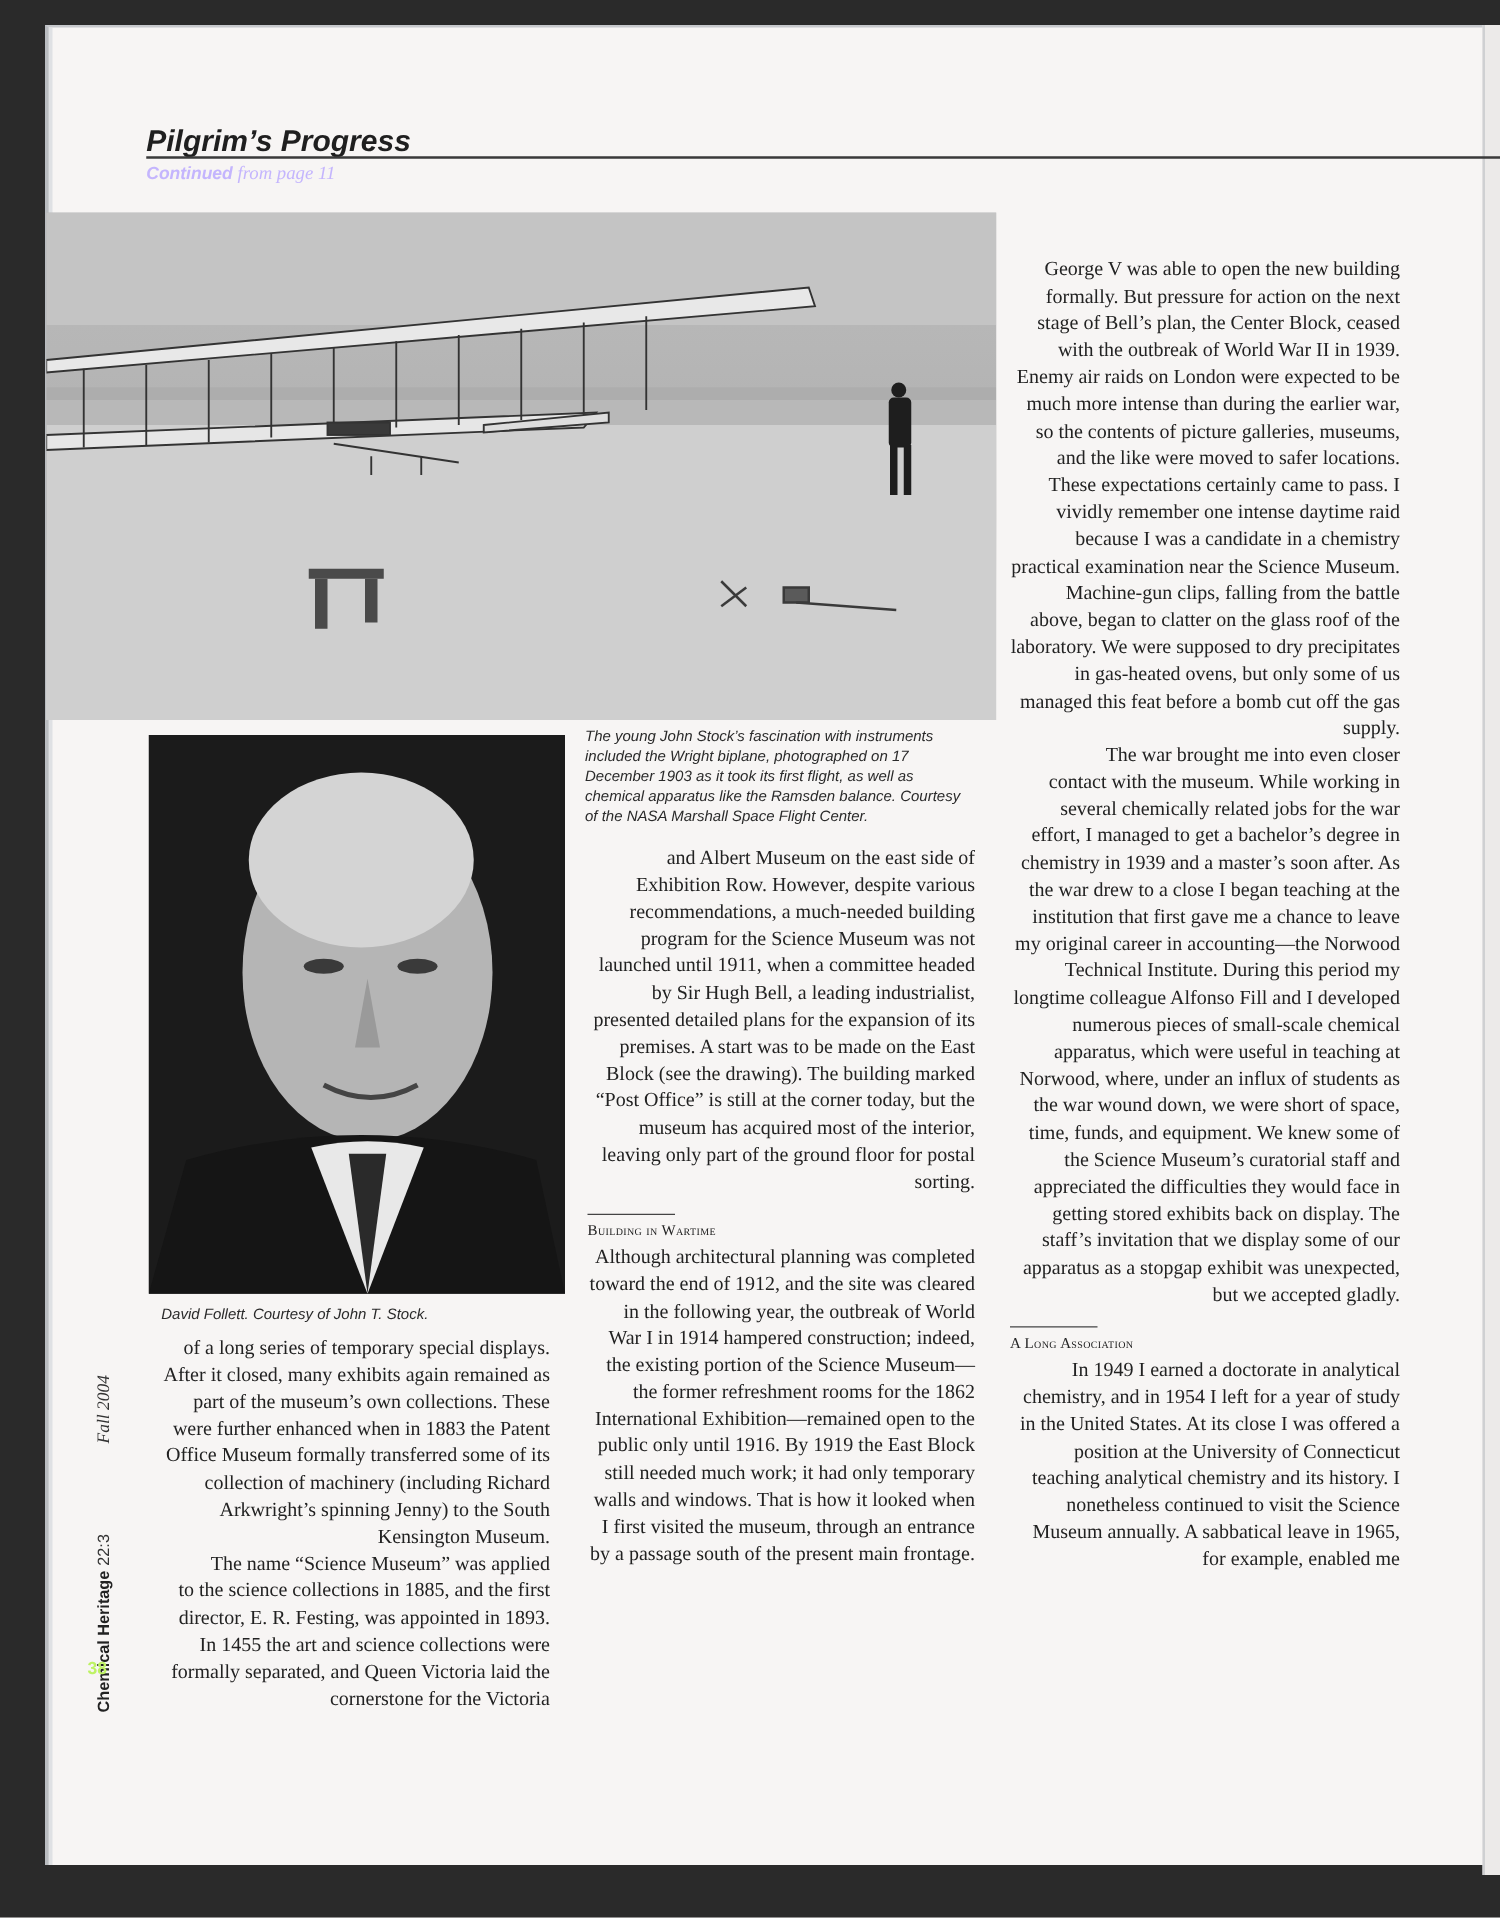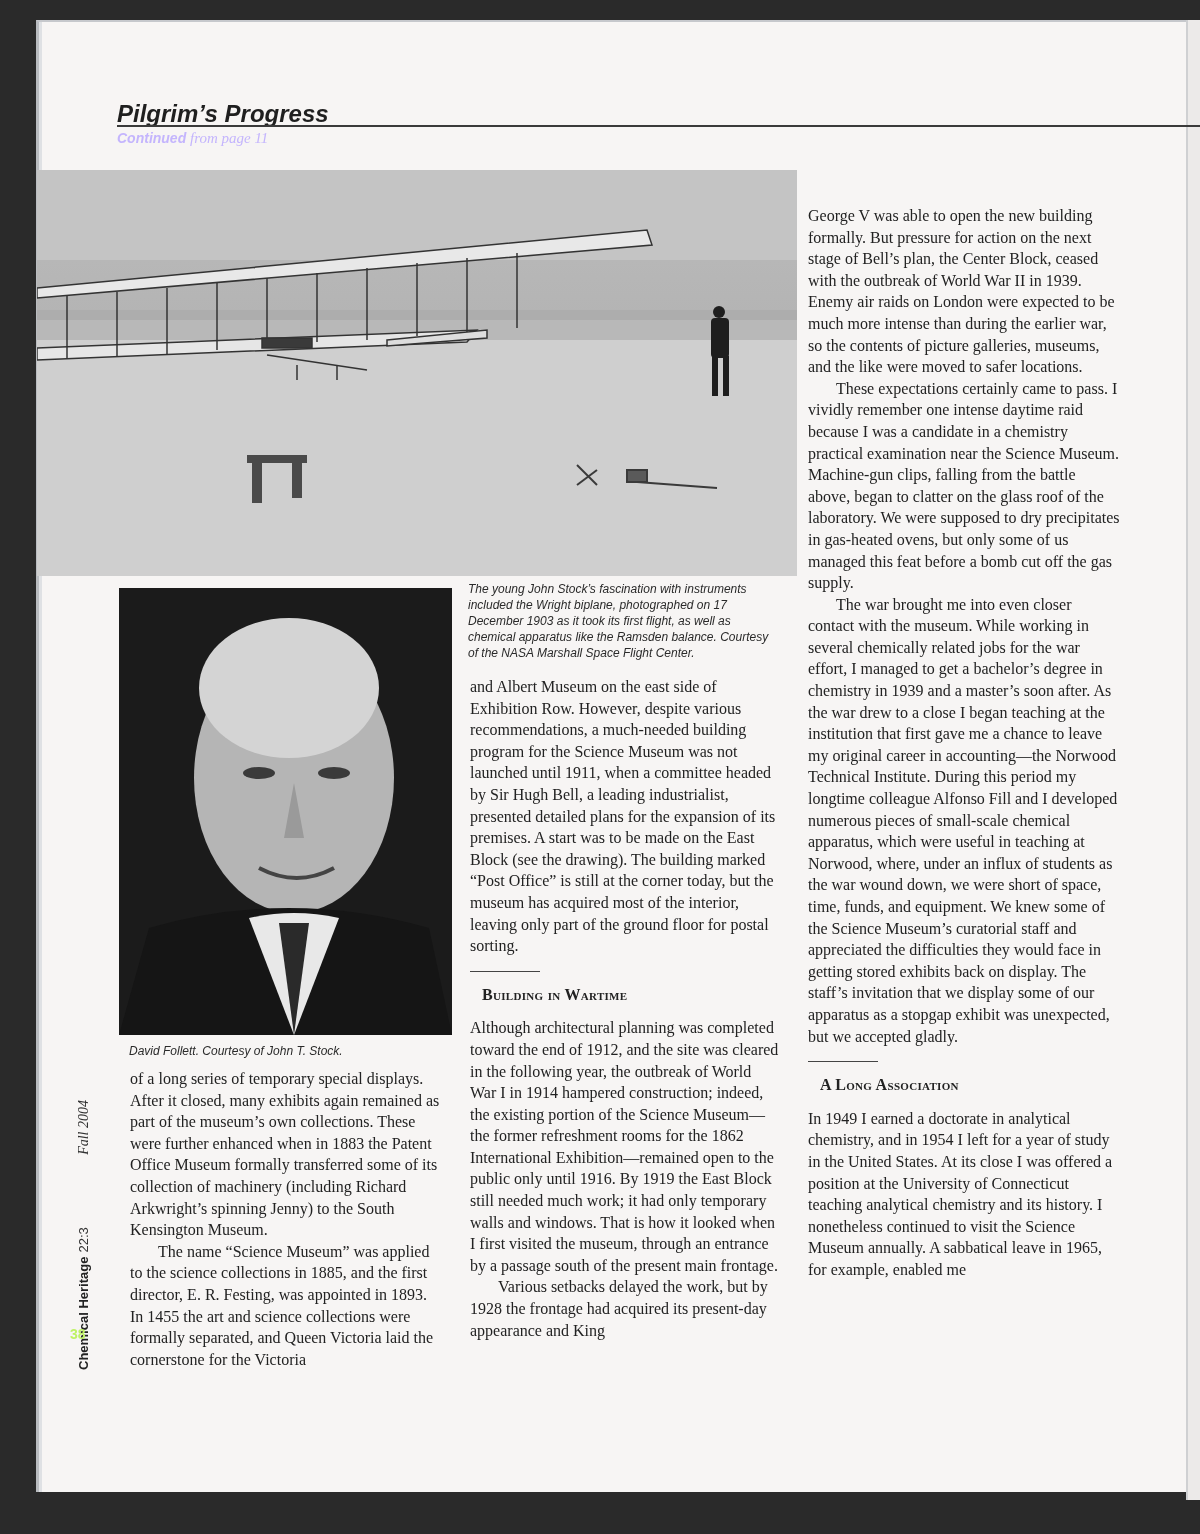--- a/index.html
+++ b/index.html
@@ -46,29 +46,29 @@
   }
 
   .caption {
     position: absolute; font-family: "Liberation Sans", sans-serif; font-style: italic;
     font-weight: normal; font-size: 12px; line-height: 16px; color: #2a2a2a; margin: 0;
   }
   .cap-plane { left: 468px; top: 581px; width: 310px; }
   .cap-portrait { left: 129px; top: 1043px; width: 320px; }
 
   .col { position: absolute; font-size: 16px; line-height: 21.6px; color: #222; }
-  .col p { margin: 0; text-align: left; }
+  .col p { margin: 0; text-align: right; }
   .col p.indent { text-indent: 28px; }
   .col1 { left: 130px; top: 1068px; width: 310px; }
   .col2 { left: 470px; top: 676px; width: 310px; }
   .col3 { left: 808px; top: 205px; width: 312px; }
 
   .sect-rule { width: 70px; border-top: 1px solid #444; margin: 14px 0 2px 0; }
   .sect-head {
-    font-variant: small-caps; font-weight: bold; font-size: 16px; margin: 12px; color: #222;
+    font-variant: small-caps; font-weight: normal; font-size: 12px; margin: 0; color: #222;
     letter-spacing: 0.3px;
   }
 
   .spine {
     position: absolute; left: 68px; top: 1100px; width: 40px; height: 270px;
   }
   .spine-inner {
     position: absolute; left: 0; top: 0; transform-origin: left top;
     transform: translate(6px, 270px) rotate(-90deg); white-space: nowrap; width: 270px;
     display: flex; justify-content: space-between; align-items: baseline;
@@ -159,21 +159,20 @@
 <div class="col col1">
   <p>of a long series of temporary special displays. After it closed, many exhibits again remained as part of the museum’s own collections. These were further enhanced when in 1883 the Patent Office Museum formally transferred some of its collection of machinery (including Richard Arkwright’s spinning Jenny) to the South Kensington Museum.</p>
   <p class="indent">The name “Science Museum” was applied to the science collections in 1885, and the first director, E. R. Festing, was appointed in 1893. In 1455 the art and science collections were formally separated, and Queen Victoria laid the cornerstone for the Victoria</p>
 </div>
 
 <div class="col col2">
   <p>and Albert Museum on the east side of Exhibition Row. However, despite various recommendations, a much-needed building program for the Science Museum was not launched until 1911, when a committee headed by Sir Hugh Bell, a leading industrialist, presented detailed plans for the expansion of its premises. A start was to be made on the East Block (see the drawing). The building marked “Post Office” is still at the corner today, but the museum has acquired most of the interior, leaving only part of the ground floor for postal sorting.</p>
   <div class="sect-rule"></div>
   <h2 class="sect-head">Building in Wartime</h2>
   <p>Although architectural planning was completed toward the end of 1912, and the site was cleared in the following year, the outbreak of World War I in 1914 hampered construction; indeed, the existing portion of the Science Museum—the former refreshment rooms for the 1862 International Exhibition—remained open to the public only until 1916. By 1919 the East Block still needed much work; it had only temporary walls and windows. That is how it looked when I first visited the museum, through an entrance by a passage south of the present main frontage.</p>
-  <p class="indent">Various setbacks delayed the work, but by 1928 the frontage had acquired its present-day appearance and King</p>
 </div>
 
 <div class="col col3">
   <p>George V was able to open the new building formally. But pressure for action on the next stage of Bell’s plan, the Center Block, ceased with the outbreak of World War II in 1939. Enemy air raids on London were expected to be much more intense than during the earlier war, so the contents of picture galleries, museums, and the like were moved to safer locations.</p>
   <p class="indent">These expectations certainly came to pass. I vividly remember one intense daytime raid because I was a candidate in a chemistry practical examination near the Science Museum. Machine-gun clips, falling from the battle above, began to clatter on the glass roof of the laboratory. We were supposed to dry precipitates in gas-heated ovens, but only some of us managed this feat before a bomb cut off the gas supply.</p>
   <p class="indent">The war brought me into even closer contact with the museum. While working in several chemically related jobs for the war effort, I managed to get a bachelor’s degree in chemistry in 1939 and a master’s soon after. As the war drew to a close I began teaching at the institution that first gave me a chance to leave my original career in accounting—the Norwood Technical Institute. During this period my longtime colleague Alfonso Fill and I developed numerous pieces of small-scale chemical apparatus, which were useful in teaching at Norwood, where, under an influx of students as the war wound down, we were short of space, time, funds, and equipment. We knew some of the Science Museum’s curatorial staff and appreciated the difficulties they would face in getting stored exhibits back on display. The staff’s invitation that we display some of our apparatus as a stopgap exhibit was unexpected, but we accepted gladly.</p>
   <div class="sect-rule"></div>
   <h2 class="sect-head">A Long Association</h2>
   <p>In 1949 I earned a doctorate in analytical chemistry, and in 1954 I left for a year of study in the United States. At its close I was offered a position at the University of Connecticut teaching analytical chemistry and its history. I nonetheless continued to visit the Science Museum annually. A sabbatical leave in 1965, for example, enabled me</p>
 </div>

